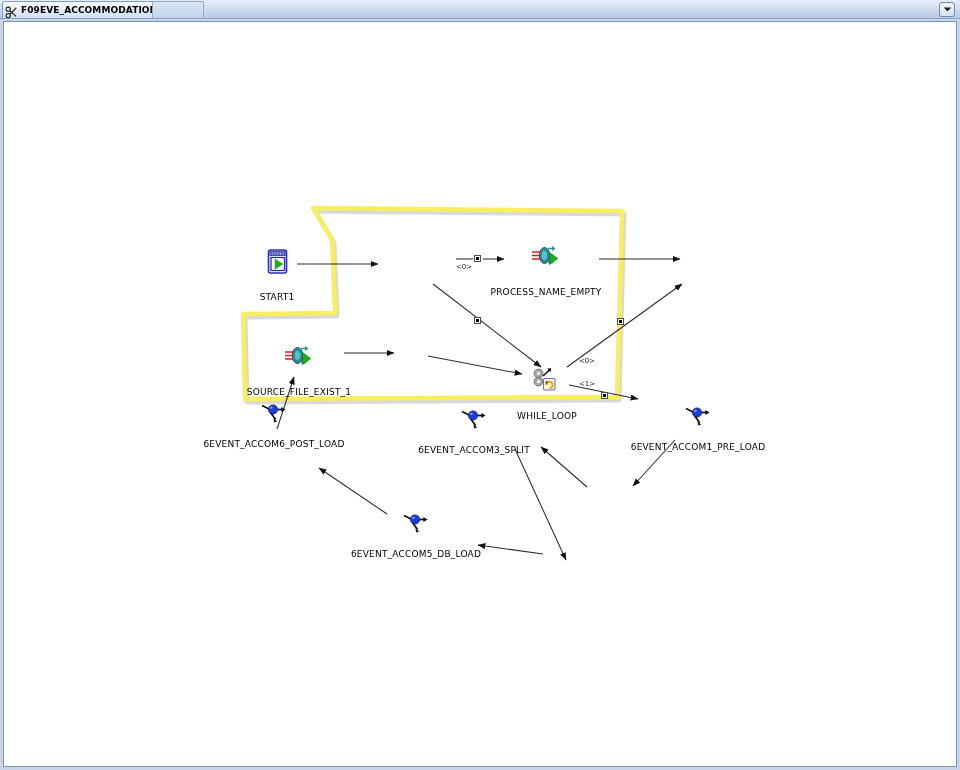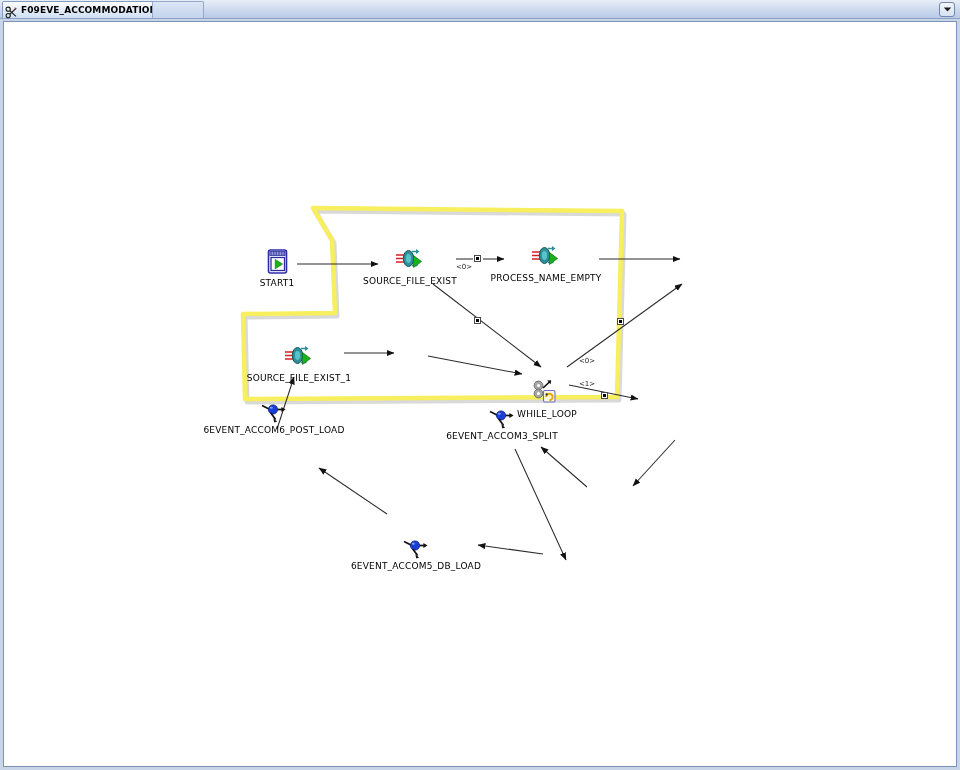--- a/index.html
+++ b/index.html
@@ -116,20 +116,21 @@
   }
 
   
   .node {
     position: absolute;
     width: 110px;
     margin-left: -55px;
     display: flex;
     flex-direction: column;
     align-items: center;
+    gap: 14px;
   }
   .node .glyph {
     position: relative;
     width: 34px;
     height: 30px;
   }
   .node .nlabel {
     margin-top: 1px;
     font-size: 9px;
     font-family: "DejaVu Sans", "Liberation Sans", sans-serif;
@@ -269,35 +270,20 @@
                        M17.4,4.6 L17.4,8.4 M19,4.6 L19,8.4 M20.6,4.6 L20.6,8.4 M22.2,4.6 L22.2,8.4
                        M23.8,4.6 L23.8,8.4"></path>
             </g>
             <rect x="11" y="10.5" width="13.5" height="13" fill="#ffffff" stroke="#2c2ca8" stroke-width="1.3"></rect>
             <path d="M15.2,12.4 L22.6,17.1 L15.2,21.8 Z" fill="#19b219" stroke="#0a6b0a" stroke-width="0.6"></path>
           </svg>
         </span>
         <span class="nlabel">START1</span>
       </div>
 
-      <div class="node" style="left:406px; top:223px;">
-        <span class="glyph">
-          <svg width="34" height="30" viewBox="0 0 34 30">
-            <g stroke="#d82020" stroke-width="1.5">
-              <path d="M3,10 L11,10 M3,13.5 L11,13.5 M3,17 L11,17"></path>
-            </g>
-            <ellipse cx="15.5" cy="13.5" rx="5.2" ry="8" fill="#2f8e96" stroke="#18555c" stroke-width="1"></ellipse>
-            <ellipse cx="15.5" cy="13.5" rx="2.6" ry="4.4" fill="#59c3cc"></ellipse>
-            <path d="M19,6.5 L24.5,6.5 M19,20.5 L24.5,20.5" stroke="#2f8e96" stroke-width="1.6"></path>
-            <path d="M23,4 L26.5,6.5 L23,9 Z" fill="#2f8e96"></path>
-            <path d="M20.5,10.5 L28.5,16.5 L20.5,22.5 Z" fill="#19b219" stroke="#0a6b0a" stroke-width="0.7"></path>
-          </svg>
-        </span>
-        <span class="nlabel">SOURCE_FILE_EXIST</span>
-      </div>
 
       <div class="node" style="left:542px; top:220px;">
         <span class="glyph">
           <svg width="34" height="30" viewBox="0 0 34 30">
             <g stroke="#d82020" stroke-width="1.5">
               <path d="M3,10 L11,10 M3,13.5 L11,13.5 M3,17 L11,17"></path>
             </g>
             <ellipse cx="15.5" cy="13.5" rx="5.2" ry="8" fill="#2f8e96" stroke="#18555c" stroke-width="1"></ellipse>
             <ellipse cx="15.5" cy="13.5" rx="2.6" ry="4.4" fill="#59c3cc"></ellipse>
             <path d="M19,6.5 L24.5,6.5 M19,20.5 L24.5,20.5" stroke="#2f8e96" stroke-width="1.6"></path>
@@ -319,21 +305,21 @@
             <ellipse cx="15.5" cy="13.5" rx="2.6" ry="4.4" fill="#59c3cc"></ellipse>
             <path d="M19,6.5 L24.5,6.5 M19,20.5 L24.5,20.5" stroke="#2f8e96" stroke-width="1.6"></path>
             <path d="M23,4 L26.5,6.5 L23,9 Z" fill="#2f8e96"></path>
             <path d="M20.5,10.5 L28.5,16.5 L20.5,22.5 Z" fill="#19b219" stroke="#0a6b0a" stroke-width="0.7"></path>
           </svg>
         </span>
         <span class="nlabel">SOURCE_FILE_EXIST_1</span>
       </div>
 
 
-      <div class="node" style="left:543px; top:356px;justify-content:center;">
+      <div class="node" style="left:543px; top:344px;justify-content:center;">
         <span class="glyph">
           <svg width="34" height="30" viewBox="0 0 34 30">
             <g fill="#a8a8a8" stroke="#585858" stroke-width="0.8">
               <circle cx="8.5" cy="7.5" r="4.4"></circle>
               <circle cx="8.5" cy="15.5" r="4.4"></circle>
             </g>
             <g fill="#ffffff">
               <circle cx="8.5" cy="7.5" r="1.5"></circle>
               <circle cx="8.5" cy="15.5" r="1.5"></circle>
             </g>
@@ -355,48 +341,62 @@
             <ellipse cx="14.3" cy="5.8" rx="1.5" ry="1" fill="#86a3f5"></ellipse>
             <path d="M20.6,7.5 L26,7.5" stroke="#111111" stroke-width="1.7" fill="none"></path>
             <path d="M24.4,4.9 L28.6,7.5 L24.4,10.1 Z" fill="#111111"></path>
             <path d="M13.8,11 L18.6,17.5" stroke="#111111" stroke-width="1.7" fill="none"></path>
             <path d="M16.3,16.3 L20.2,19.4 L17.3,20.6 Z" fill="#111111"></path>
           </svg>
         </span>
         <span class="nlabel">6EVENT_ACCOM6_POST_LOAD</span>
       </div>
 
-      <div class="node" style="left:498px; top:386px;">
+      <div class="node" style="left:470px; top:386px;">
         <span class="glyph" style="height:22px;">
           <svg width="34" height="22" viewBox="0 0 34 22">
             <path d="M5,3.5 L13,7.5" stroke="#111111" stroke-width="1.7" fill="none"></path>
             <circle cx="16" cy="7.5" r="4.6" fill="#1b3fd6" stroke="#0a1f80" stroke-width="0.8"></circle>
             <ellipse cx="14.3" cy="5.8" rx="1.5" ry="1" fill="#86a3f5"></ellipse>
             <path d="M20.6,7.5 L26,7.5" stroke="#111111" stroke-width="1.7" fill="none"></path>
             <path d="M24.4,4.9 L28.6,7.5 L24.4,10.1 Z" fill="#111111"></path>
             <path d="M13.8,11 L18.6,17.5" stroke="#111111" stroke-width="1.7" fill="none"></path>
             <path d="M16.3,16.3 L20.2,19.4 L17.3,20.6 Z" fill="#111111"></path>
           </svg>
         </span>
         <span class="nlabel">6EVENT_ACCOM3_SPLIT</span>
       </div>
 
-
-
-      <div class="node" style="left:412px; top:516px;justify-content:space-between;">
+      <div class="node" style="left:694px; top:383px;">
         <span class="glyph" style="height:22px;">
           <svg width="34" height="22" viewBox="0 0 34 22">
             <path d="M5,3.5 L13,7.5" stroke="#111111" stroke-width="1.7" fill="none"></path>
             <circle cx="16" cy="7.5" r="4.6" fill="#1b3fd6" stroke="#0a1f80" stroke-width="0.8"></circle>
             <ellipse cx="14.3" cy="5.8" rx="1.5" ry="1" fill="#86a3f5"></ellipse>
             <path d="M20.6,7.5 L26,7.5" stroke="#111111" stroke-width="1.7" fill="none"></path>
             <path d="M24.4,4.9 L28.6,7.5 L24.4,10.1 Z" fill="#111111"></path>
             <path d="M13.8,11 L18.6,17.5" stroke="#111111" stroke-width="1.7" fill="none"></path>
             <path d="M16.3,16.3 L20.2,19.4 L17.3,20.6 Z" fill="#111111"></path>
           </svg>
         </span>
+        <span class="nlabel">6EVENT_ACCOM1_PRE_LOAD</span>
+      </div>
+
+
+      <div class="node" style="left:412px; top:490px;justify-content:space-between;">
+        <span class="glyph" style="height:22px;">
+          <svg width="34" height="22" viewBox="0 0 34 22">
+            <path d="M5,3.5 L13,7.5" stroke="#111111" stroke-width="1.7" fill="none"></path>
+            <circle cx="16" cy="7.5" r="4.6" fill="#1b3fd6" stroke="#0a1f80" stroke-width="0.8"></circle>
+            <ellipse cx="14.3" cy="5.8" rx="1.5" ry="1" fill="#86a3f5"></ellipse>
+            <path d="M20.6,7.5 L26,7.5" stroke="#111111" stroke-width="1.7" fill="none"></path>
+            <path d="M24.4,4.9 L28.6,7.5 L24.4,10.1 Z" fill="#111111"></path>
+            <path d="M13.8,11 L18.6,17.5" stroke="#111111" stroke-width="1.7" fill="none"></path>
+            <path d="M16.3,16.3 L20.2,19.4 L17.3,20.6 Z" fill="#111111"></path>
+          </svg>
+        </span>
         <span class="nlabel">6EVENT_ACCOM5_DB_LOAD</span>
       </div>
 
 
     </div>
   </div>
 </div>
 
 </body></html>

